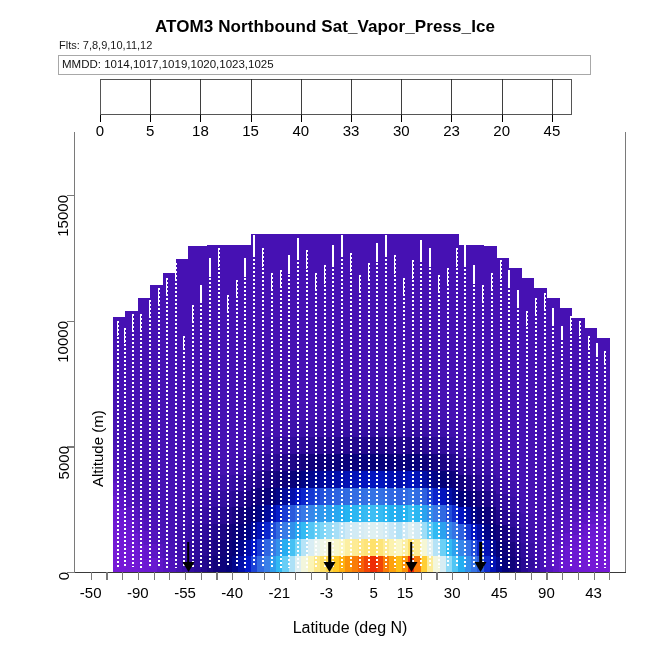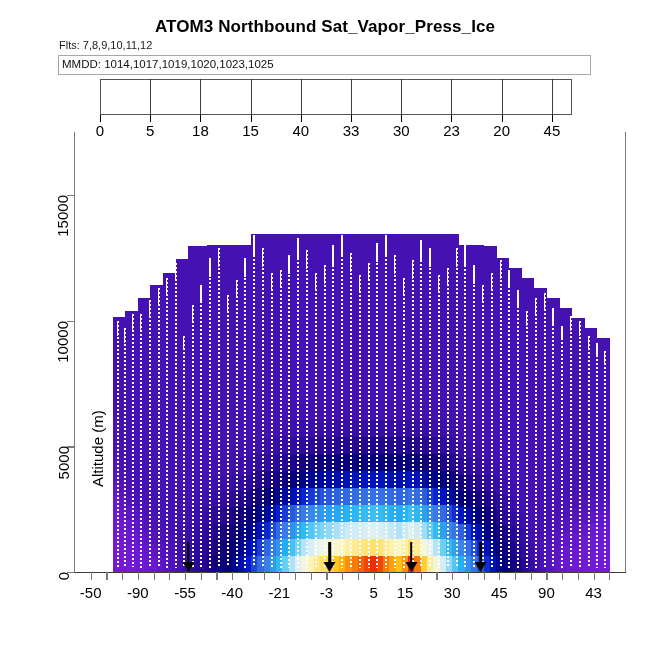--- a/index.html
+++ b/index.html
@@ -2076,15 +2076,16 @@
         <div class="arrow" style="left: 336.286px; top: 410px;">
           <div class="shaft"></div>
           <div class="head"></div>
         </div>
         <div class="arrow" style="left: 405.429px; top: 410px;">
           <div class="shaft"></div>
           <div class="head"></div>
         </div>
       </div>
     <div class="ytitle">Altitude (m)</div>
+    <div class="xtitle">Latitude (deg N)</div>
   </div>
 
 </div>
 
 </body></html>

